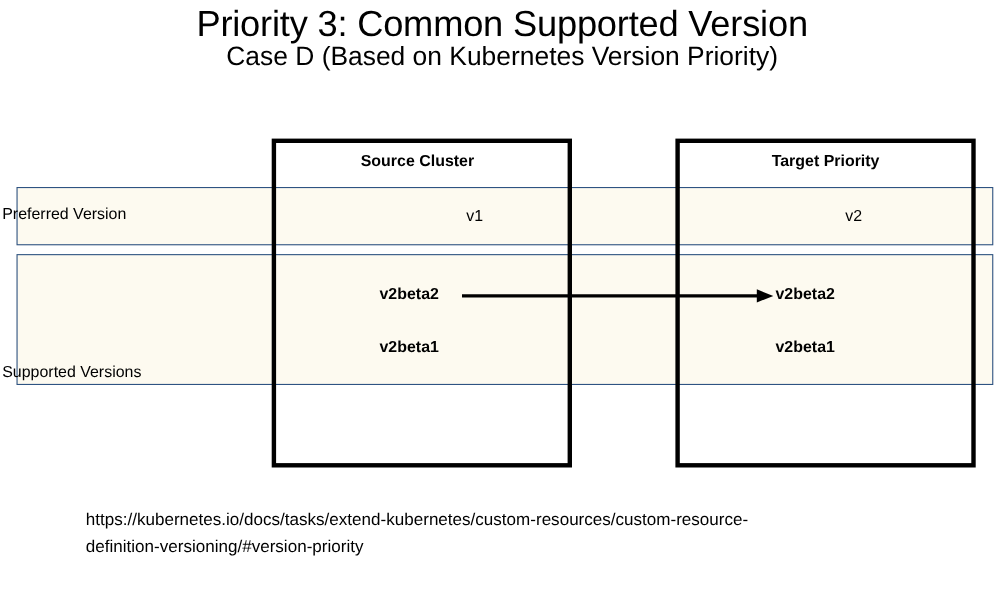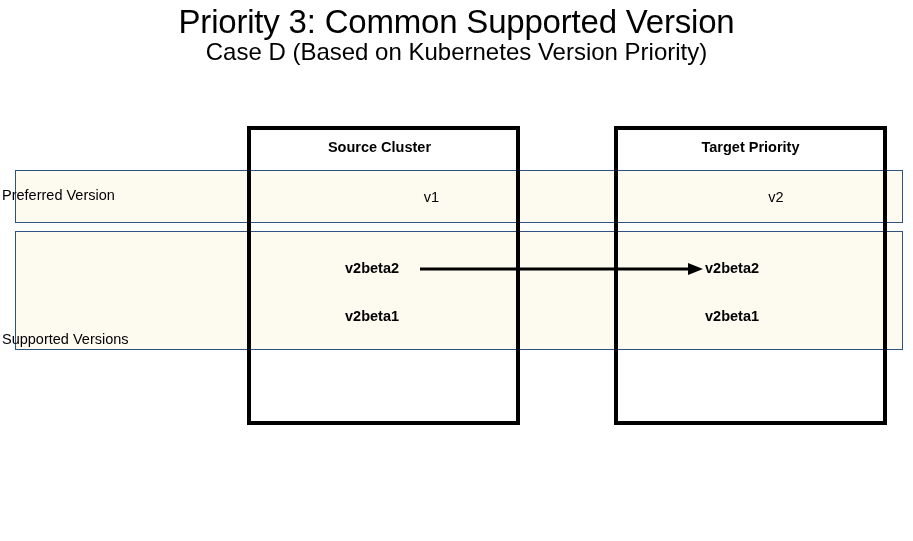--- a/index.html
+++ b/index.html
@@ -189,13 +189,15 @@
 <div class="ver src1">v2beta1</div>
 <div class="ver tgt0">v2beta2</div>
 <div class="ver tgt1">v2beta1</div>
 
 <svg class="arrow-svg" viewBox="0 0 295 22" xmlns="http://www.w3.org/2000/svg">
   <line x1="5" y1="11" x2="275" y2="11" stroke="#000000" stroke-width="3"></line>
   <polygon points="288,11 273,5 273,17" fill="#000000"></polygon>
 </svg>
 
 <div class="caption">
+  <div>https://kubernetes.io/docs/tasks/extend-kubernetes/custom-resources/custom-resource-</div>
+  <div>definition-versioning/#version-priority</div>
 </div>
 
 </body></html>

